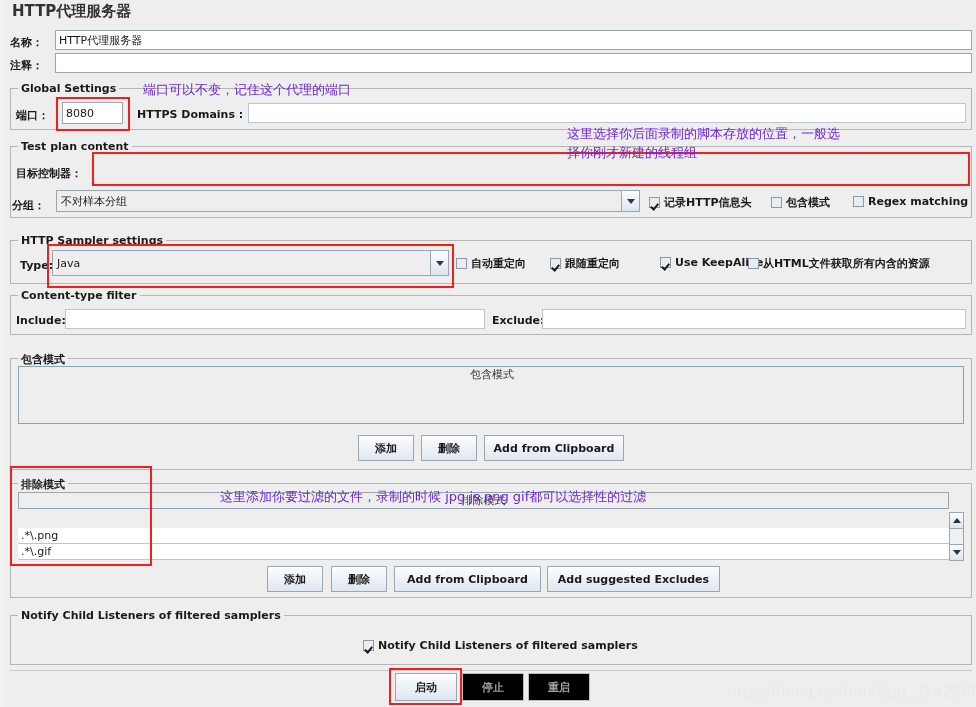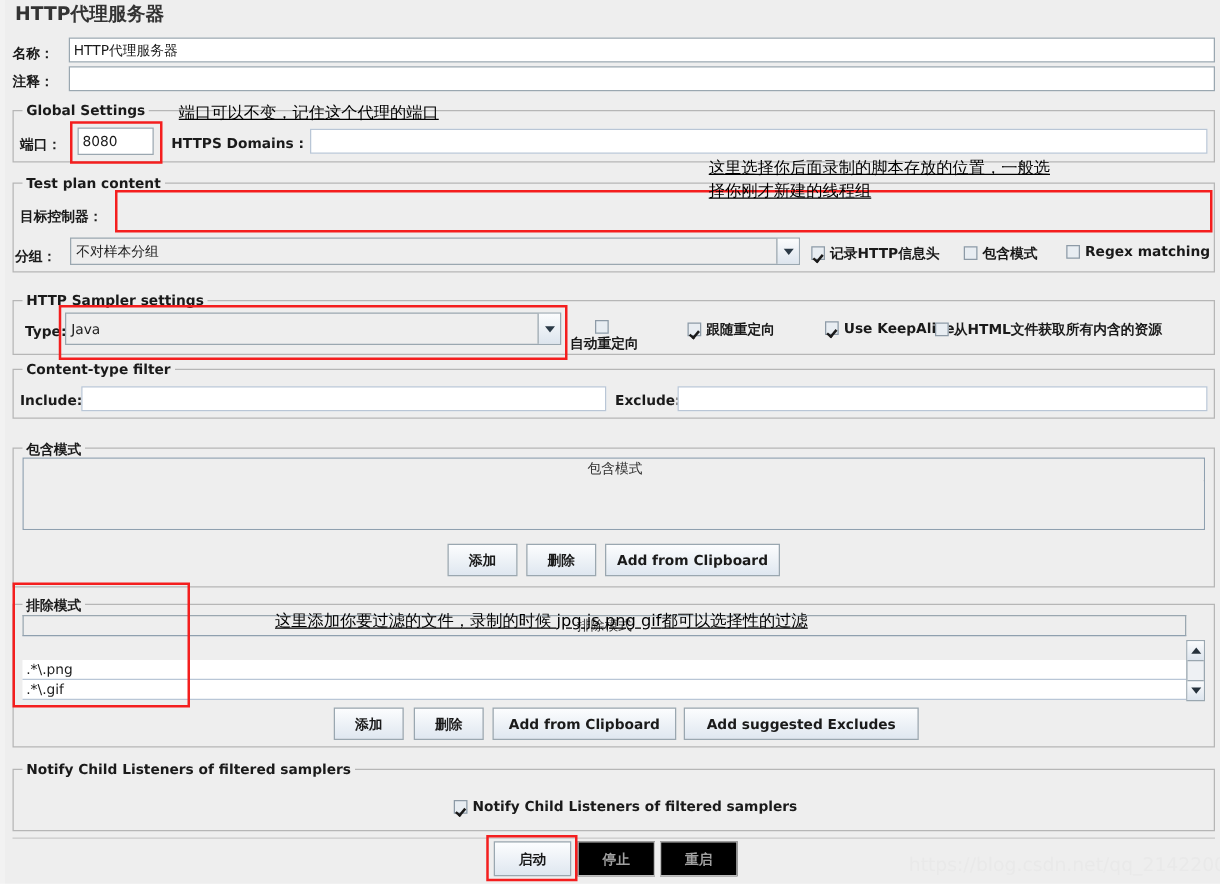--- a/index.html
+++ b/index.html
@@ -217,25 +217,24 @@
   }
   
   .redbox {
     position: absolute;
     box-sizing: border-box;
     border: 2px solid #f41e1e;
     pointer-events: none;
   }
   .redtext {
     position: absolute;
-    color: #000000;
+    color: #6d28d9;
     font-size: 13px;
     white-space: nowrap;
     font-family: "DejaVu Sans", "Liberation Sans", sans-serif;
-    text-decoration: underline;
   }
   .watermark {
     position: absolute;
     color: #e9e9e9;
     font-size: 15px;
     white-space: nowrap;
     font-family: "DejaVu Sans", "Liberation Sans", sans-serif;
   }
   .divider {
     position: absolute;
@@ -294,21 +293,21 @@
     <div class="groupbox" style="left:6px; top:240px; width:962px; height:44px;"></div>
     <div class="grouptitle" style="left:14px; top:234px;">HTTP Sampler settings</div>
     <div class="lbl" style="left:16px; top:259px;">Type:</div>
     <div class="combo" style="left:48px; top:250px; width:397px; height:26px;">
       <div class="cval">Java</div>
       <div class="arrowbtn">
           <span class="tri-down"></span>
         </div>
     </div>
 
-    <div class="cb" style="left:452px; top:256px;flex-direction:column;">
+    <div class="cb" style="left:452px; top:256px;">
       <span class="box"></span>
       <span class="cbtext">自动重定向</span>
     </div>
     <div class="cb checked" style="left:546px; top:256px;">
       <span class="box"></span>
       <span class="cbtext">跟随重定向</span>
     </div>
     <div class="cb checked" style="left:656px; top:256px;">
       <span class="box"></span>
       <span class="cbtext">Use KeepAlive</span>
@@ -347,21 +346,21 @@
           <span class="tri-up-s"></span>
         </div>
       <div class="sb-btn bot">
           <span class="tri-down-s"></span>
         </div>
     </div>
 
     <div class="btn" style="left:263px; top:566px; width:56px; height:26px;">添加</div>
     <div class="btn" style="left:327px; top:566px; width:56px; height:26px;">删除</div>
     <div class="btn" style="left:390px; top:566px; width:147px; height:26px;">Add from Clipboard</div>
-    <div class="btn" style="left:543px; top:566px; width:188px; height:26px;">Add suggested Excludes</div>
+    <div class="btn" style="left:543px; top:566px; width:173px; height:26px;">Add suggested Excludes</div>
 
     <div class="groupbox" style="left:6px; top:615px; width:962px; height:50px;"></div>
     <div class="grouptitle" style="left:14px; top:609px;">Notify Child Listeners of filtered samplers</div>
     <div class="cb checked" style="left:359px; top:639px;">
       <span class="box"></span>
       <span class="cbtext">Notify Child Listeners of filtered samplers</span>
     </div>
 
     <div class="divider" style="left:6px; top:670px; width:962px;"></div>
     <div class="btn" style="left:391px; top:673px; width:62px; height:28px;">启动</div>

